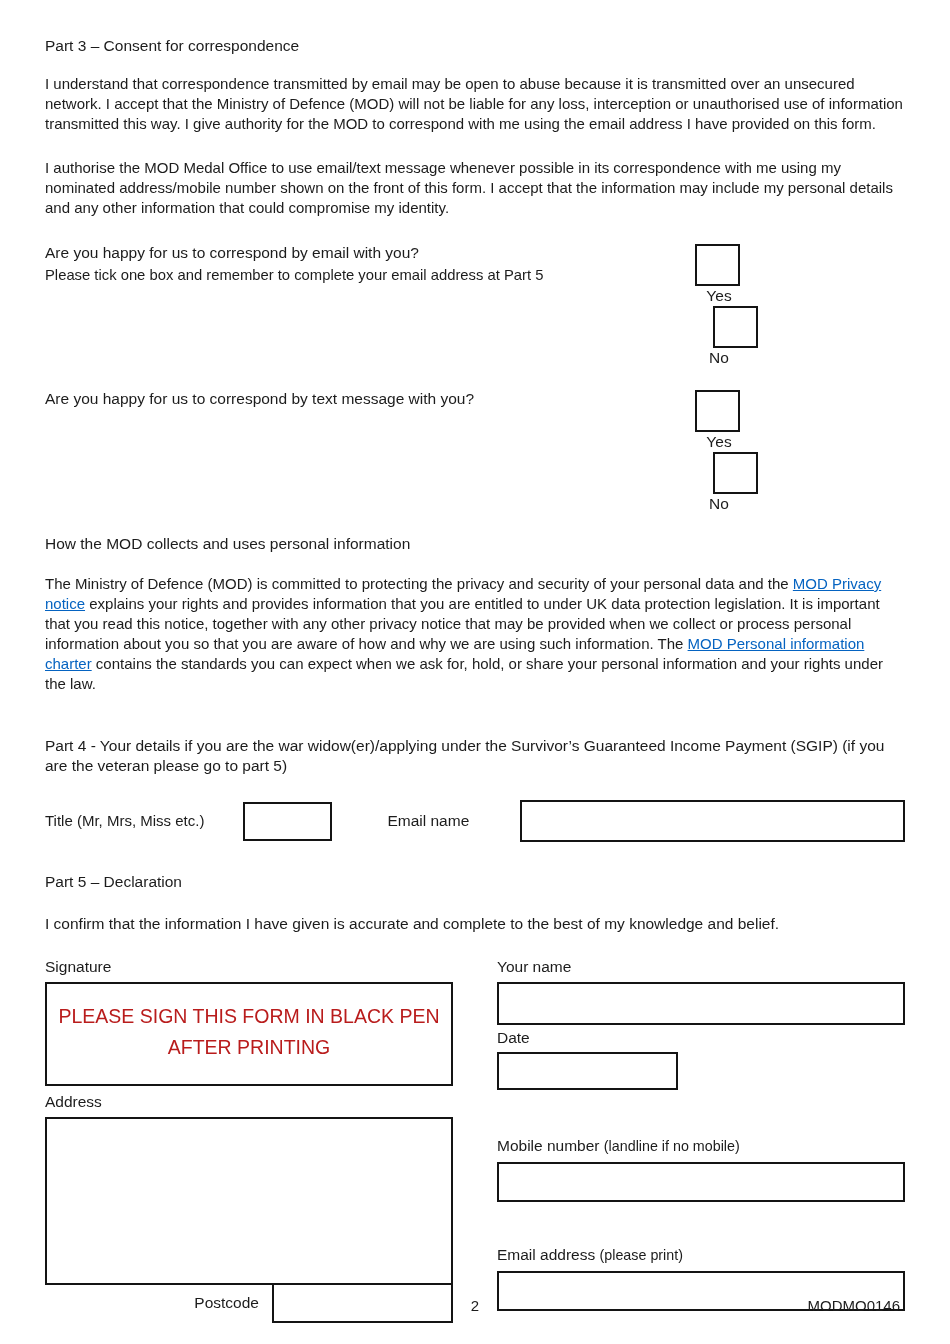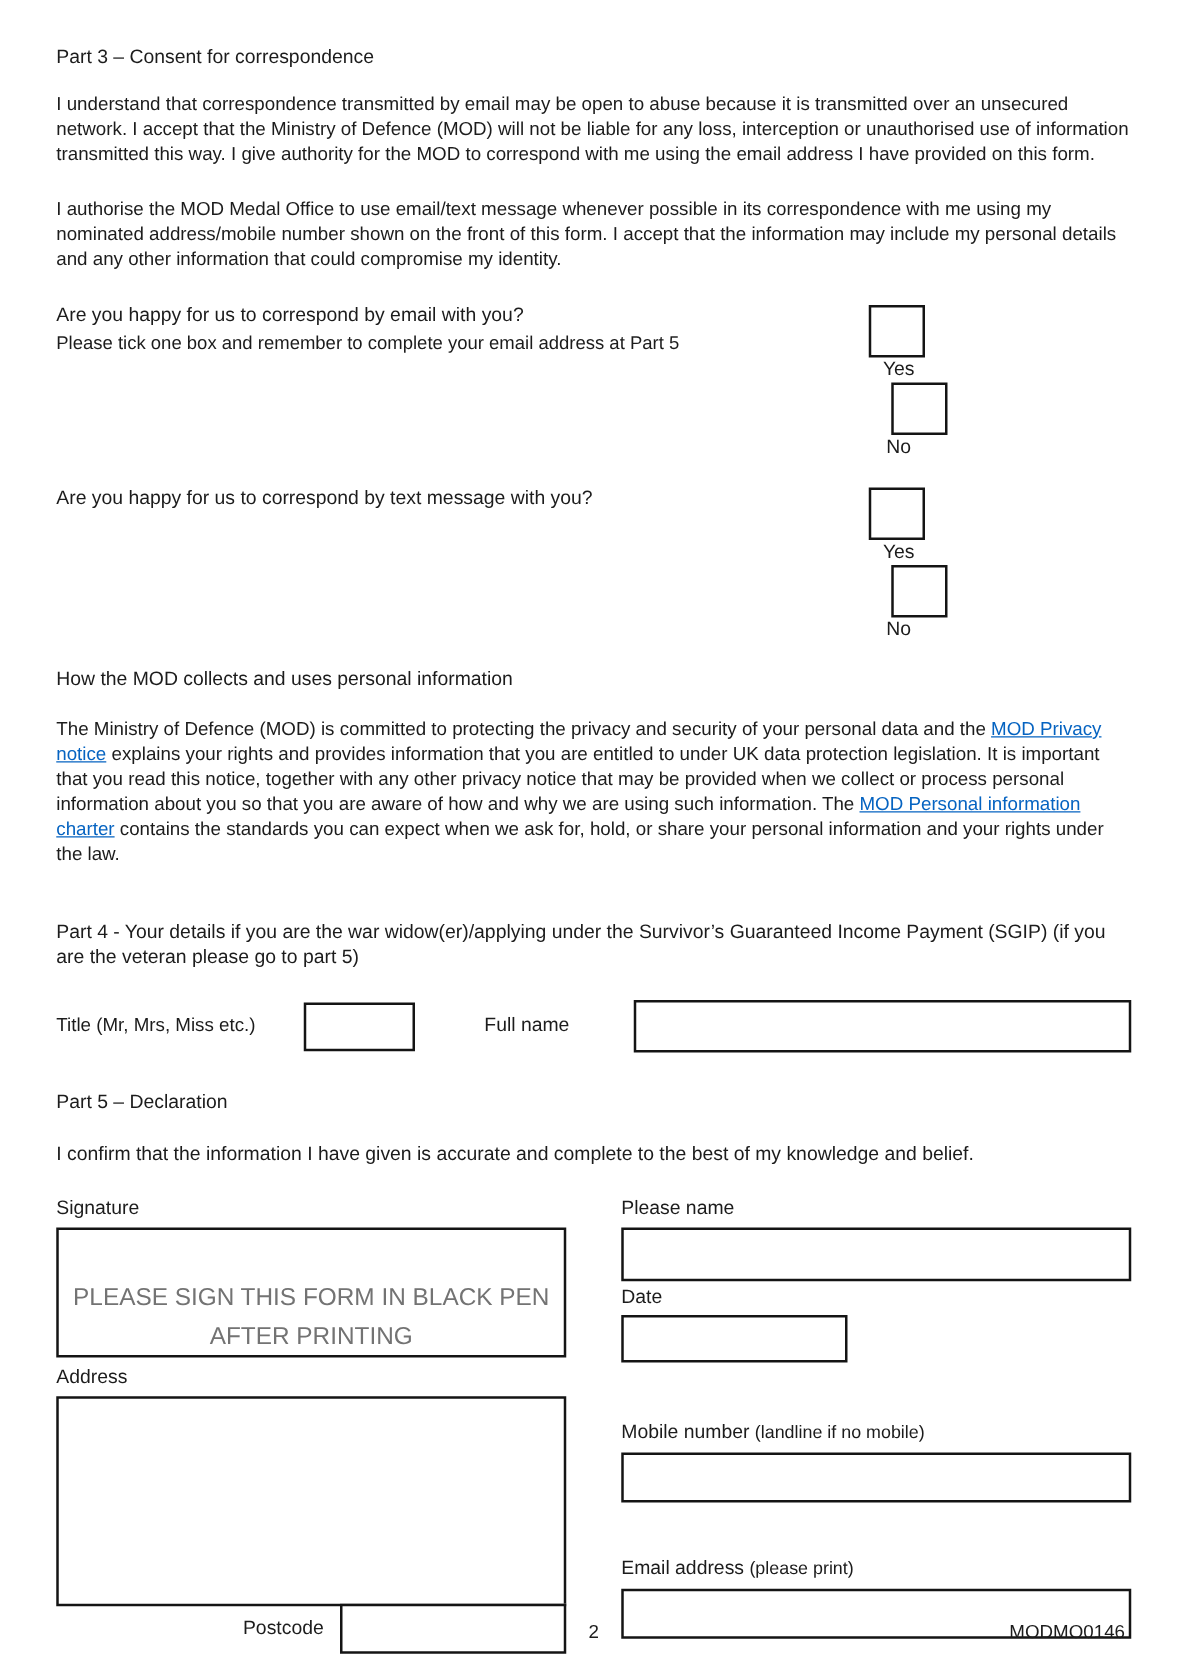--- a/index.html
+++ b/index.html
@@ -70,24 +70,23 @@
   .field-label { font-size: 15.5px; line-height: 19px; margin-bottom: 6px; }
   .label-note { font-size: 14.3px; }
 
   .signature-box {
     width: 408px;
     height: 104px;
     padding: 17px 10px 0 10px;
     text-align: center;
   }
   .sign-red {
-    color: #737373;
+    color: #b91c1c;
     font-size: 19.5px;
     line-height: 31px;
-    margin-top: 22px;
   }
   .address-label { margin-top: 6px; }
   .address-box { width: 408px; height: 168px; }
   .postcode-row {
     display: flex;
     justify-content: flex-end;
     align-items: center;
     margin-top: -2px;
   }
   .postcode-label { font-size: 15.5px; margin-right: 13px; }
@@ -153,21 +152,21 @@
 
   <div class="heading privacy-heading">How the MOD collects and uses personal information</div>
 
   <p class="para privacy-para"><span>The Ministry of Defence (MOD) is committed to protecting the privacy and security of your personal data and the </span><a>MOD Privacy notice</a><span> explains your rights and provides information that you are entitled to under UK data protection legislation. It is important that you read this notice, together with any other privacy notice that may be provided when we collect or process personal information about you so that you are aware of how and why we are using such information. The </span><a>MOD Personal information charter</a><span> contains the standards you can expect when we ask for, hold, or share your personal information and your rights under the law.</span></p>
 
   <div class="heading part4-heading">Part 4 - Your details if you are the war widow(er)/applying under the Survivor’s Guaranteed Income Payment (SGIP) (if you are the veteran please go to part 5)</div>
 
   <div class="part4-row">
     <span class="label-sm">Title (Mr, Mrs, Miss etc.)</span>
     <span class="field-box title-box"></span>
-    <span class="fullname-label">Full name</span>
+    <span class="fullname-label">Email name</span>
     <span class="field-box fullname-box"></span>
   </div>
 
   <div class="heading part5-heading">Part 5 – Declaration</div>
 
   <p class="confirm-para">I confirm that the information I have given is accurate and complete to the best of my knowledge and belief.</p>
 
   <div class="decl-grid">
 
     <div class="col-left">
@@ -177,21 +176,21 @@
       </div>
       <div class="field-label address-label">Address</div>
       <div class="field-box address-box"></div>
       <div class="postcode-row">
         <span class="postcode-label">Postcode</span>
         <span class="field-box postcode-box"></span>
       </div>
     </div>
 
     <div class="col-right">
-      <div class="field-label">Please name</div>
+      <div class="field-label">Your name</div>
       <div class="field-box printname-box"></div>
       <div class="field-label date-label">Date</div>
       <div class="field-box date-box"></div>
       <div class="field-label"><span>Mobile number</span> <span class="label-note">(landline if no mobile)</span></div>
       <div class="field-box mobile-box"></div>
       <div class="field-label"><span>Email address</span> <span class="label-note">(please print)</span></div>
       <div class="field-box email-box"></div>
     </div>
 
   </div>

